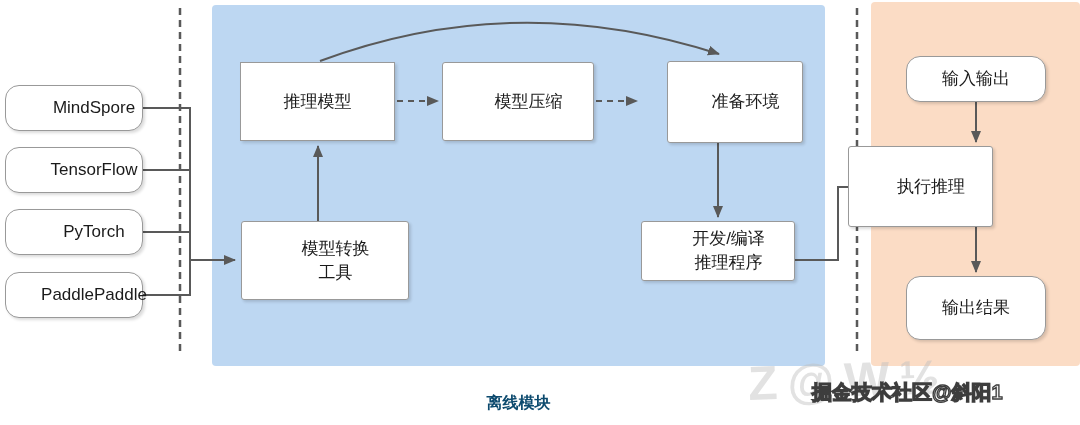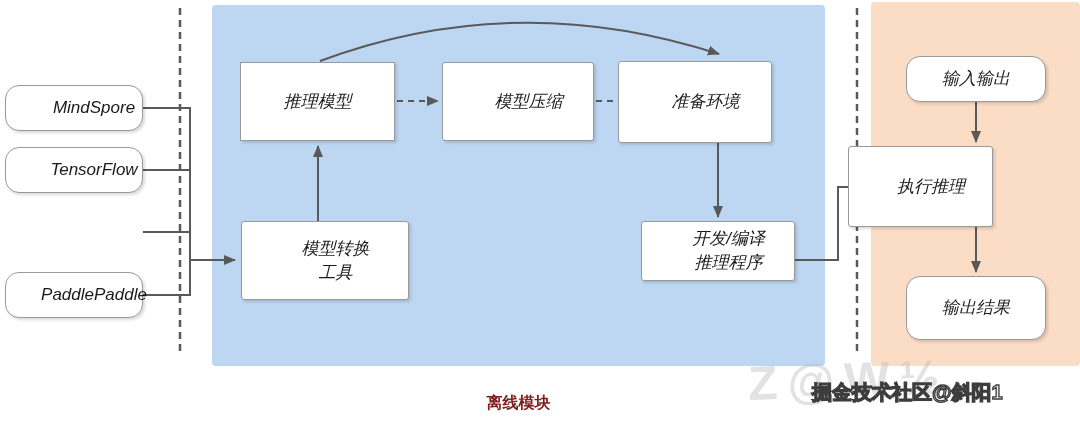--- a/index.html
+++ b/index.html
@@ -19,31 +19,30 @@
   .sep { stroke:var(--line,#595959); stroke-width:2.5; stroke-dasharray:7 5; fill:none; }
   .arrowhead { fill:var(--line,#595959); }
 
   .node {
     position:absolute; box-sizing:border-box;
     background:#ffffff; border:1.6px solid var(--box-border,#999999);
     display:flex; flex-direction:column; align-items:center; justify-content:center;
     font-size:17px; line-height:24px; text-align:right;
     box-shadow:2px 2px 3px rgba(0,0,0,0.14);
     white-space:nowrap;
-    font-style:italic;
   }
   .sq { border-radius:3px;padding-left:21px; }
   .rd { border-radius:0; }
   .pill { border-radius:14px; }
 
   .fw { left:5px; width:138px; height:46px; border-radius:14px; font-size:17px;padding-left:40px; }
 
   #region-label {
     position:absolute; left:212px; top:393px; width:613px;
-    text-align:center; font-size:16px; font-weight:bold; color:#7f1d1d;
+    text-align:center; font-size:16px; font-weight:bold; color:#0c4a6e;
   }
 
   #watermark-bg {
     position:absolute; left:748px; top:350px; width:340px;
     font-size:48px; font-weight:600; letter-spacing:10px;
     color:#bfbfbf; opacity:.45; transform:rotate(-2deg);
     white-space:nowrap;
   }
   #watermark-text {
     position:absolute; left:812px; top:379px;
@@ -86,31 +85,34 @@
     <line class="flow" x1="976" y1="102" x2="976" y2="142" marker-end="url(#arw)"></line>
     <line class="flow" x1="976" y1="227" x2="976" y2="272" marker-end="url(#arw)"></line>
   </svg>
 
   <div class="node fw" style="top:85px">
       <span>MindSpore</span>
     </div>
   <div class="node fw" style="top:147px">
       <span>TensorFlow</span>
     </div>
+  <div class="node fw" style="top:209px">
+      <span>PyTorch</span>
+    </div>
   <div class="node fw" style="top:272px">
       <span>PaddlePaddle</span>
     </div>
 
   <div class="node rd" style="left:240px;top:62px;width:155px;height:79px">
     <span>推理模型</span>
   </div>
   <div class="node sq" style="left:442px;top:62px;width:152px;height:79px">
     <span>模型压缩</span>
   </div>
-  <div class="node sq" style="left:618px;top:61px;width:154px;height:82px">
+  <div class="node sq" style="left:667px;top:61px;width:136px;height:82px">
     <span>准备环境</span>
   </div>
   <div class="node sq" style="left:241px;top:221px;width:168px;height:79px">
     <span>模型转换</span>
     <span>工具</span>
   </div>
   <div class="node sq" style="left:641px;top:221px;width:154px;height:60px">
     <span>开发/编译</span>
     <span>推理程序</span>
   </div>

